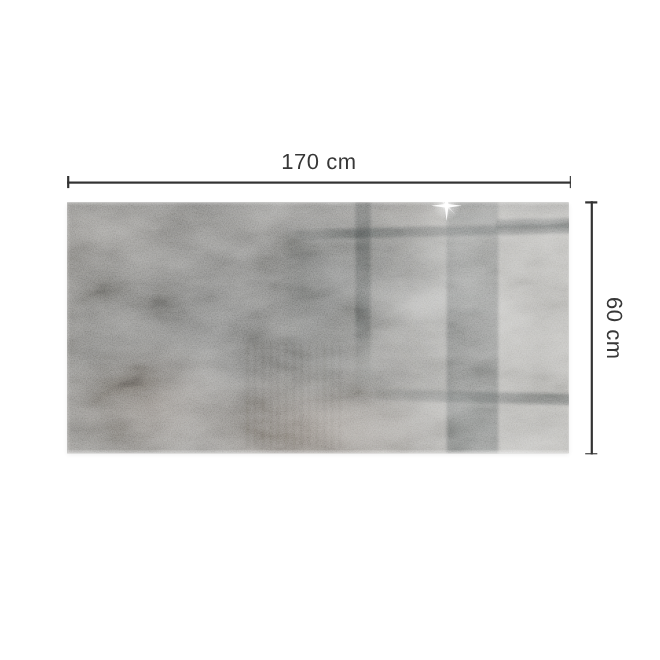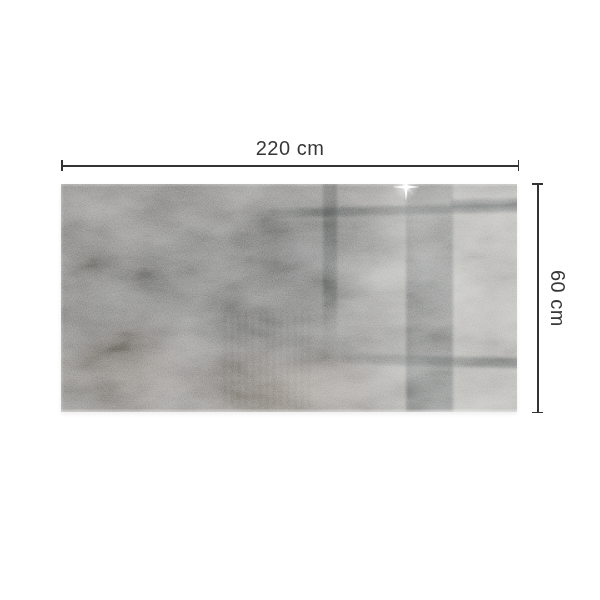--- a/index.html
+++ b/index.html
@@ -125,21 +125,21 @@
 
   
   .sparkle { position: absolute; left: 392px; top: 173px; width: 28px; height: 28px; }
 </style>
 </head>
 <body>
 
 <div class="scene">
 
   <div class="dim-h"></div>
-  <div class="dim-label dim-label-h">220 cm</div>
+  <div class="dim-label dim-label-h">170 cm</div>
 
   <div class="dim-v"></div>
   <div class="dim-label dim-label-v">60 cm</div>
 
   <div class="tile">
     <div class="pane-shade"></div>
     <div class="bar bar-h-top"></div>
     <div class="bar bar-h-top-right"></div>
     <div class="bar bar-v-thin"></div>
     <div class="bar band-v-wide"></div>

